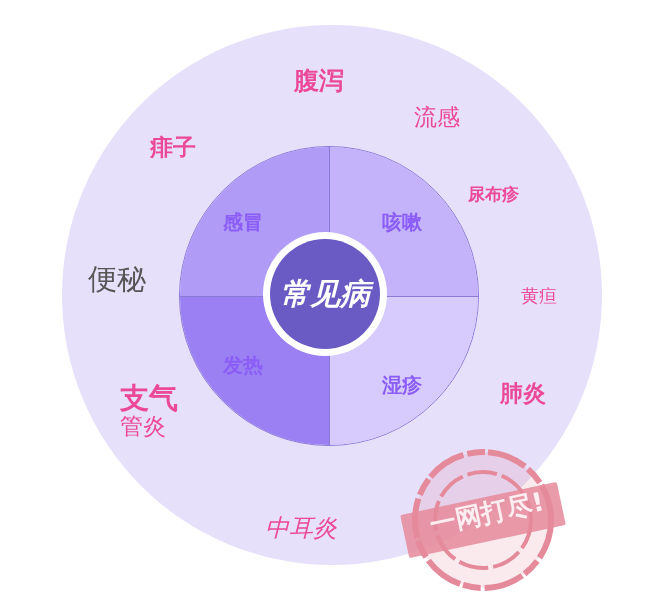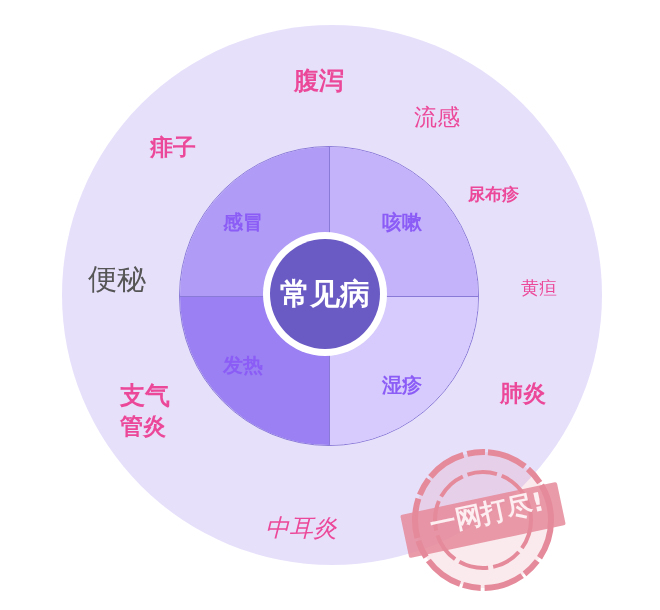--- a/index.html
+++ b/index.html
@@ -7,21 +7,21 @@
   .outer{position:absolute;left:62px;top:25px;width:540px;height:540px;border-radius:50%;background:#e7e0fb;}
   .inner{position:absolute;left:179px;top:146px;width:300px;height:300px;border-radius:50%;overflow:hidden;border:1px solid #8a7ad8;box-sizing:border-box;}
   .q{position:absolute;width:50%;height:50%;}
   .q.tl{left:0;top:0;background:#b09cf6;}
   .q.tr{right:0;top:0;background:#c4b3fa;}
   .q.bl{left:0;bottom:0;background:#9a80f2;}
   .q.br{right:0;bottom:0;background:#d6cbfc;}
   .vline{position:absolute;left:149px;top:0;width:1px;height:100%;background:#8a7ad8;}
   .hline{position:absolute;top:149px;left:0;height:1px;width:100%;background:#8a7ad8;}
   .hub{position:absolute;left:263px;top:232px;width:124px;height:124px;border-radius:50%;background:#fff;}
-  .hub-in{position:absolute;left:7px;top:7px;width:110px;height:110px;border-radius:50%;background:#6a5bc4;color:#fff;font-size:30px;font-weight:bold;display:flex;align-items:center;justify-content:center;letter-spacing:0px;}
+  .hub-in{position:absolute;left:7px;top:7px;width:110px;height:110px;border-radius:50%;background:#6a5bc4;color:#fff;font-size:30px;font-weight:bold;display:flex;align-items:center;justify-content:center;letter-spacing:0px;font-style:italic;}
   .lbl{position:absolute;color:#ec4899;white-space:nowrap;}
   .ql{position:absolute;font-size:20px;font-weight:bold;color:#8b5cf6;}
   .stamp{position:absolute;left:398px;top:438px;width:170px;height:170px;}
 </style>
 </head>
 <body>
 
 <div class="outer"></div>
 
 <div class="inner">
@@ -40,23 +40,23 @@
 
 <div class="hub">
   <div class="hub-in">常见病</div>
 </div>
 
 <div class="lbl" style="left:294px;top:64px;font-size:25px;font-weight:bold;">腹泻</div>
 <div class="lbl" style="left:414px;top:102px;font-size:23px;text-align:center;">流感</div>
 <div class="lbl" style="left:150px;top:132px;font-size:23px;font-weight:bold;">痱子</div>
 <div class="lbl" style="left:468px;top:183px;font-size:17px;font-weight:bold;">尿布疹</div>
 <div class="lbl" style="left:88px;top:260px;font-size:29px;color:#555;">便秘</div>
-<div class="lbl" style="left:521px;top:276px;font-size:18px;">黄疸</div>
-<div class="lbl" style="left:120px;top:379px;font-size:25px;font-weight:bold;">支气</div>
-<div class="lbl" style="left:120px;top:411px;font-size:23px;font-weight:bold;">管炎</div>
+<div class="lbl" style="left:521px;top:284px;font-size:18px;">黄疸</div>
+<div class="lbl" style="left:120px;top:379px;font-size:29px;font-weight:bold;">支气</div>
+<div class="lbl" style="left:120px;top:411px;font-size:23px;font-weight:normal;">管炎</div>
 <div class="lbl" style="left:500px;top:378px;font-size:23px;font-weight:bold;">肺炎</div>
 <div class="lbl" style="left:265px;top:512px;font-size:24px;font-style:italic;">中耳炎</div>
 
 <div class="stamp">
   <svg width="170" height="170" viewBox="0 0 170 170">
     <circle cx="85" cy="82" r="68" fill="rgba(229,138,154,0.18)" stroke="#e58a9a" stroke-width="6" stroke-dasharray="40 4 18 3"></circle>
     <circle cx="85" cy="82" r="48" fill="none" stroke="#e58a9a" stroke-width="4" stroke-dasharray="30 5"></circle>
     <g transform="rotate(-12 85 82)">
       <rect x="5" y="60" width="160" height="44" rx="2" fill="#e58a9a" opacity="0.85"></rect>
     </g>

